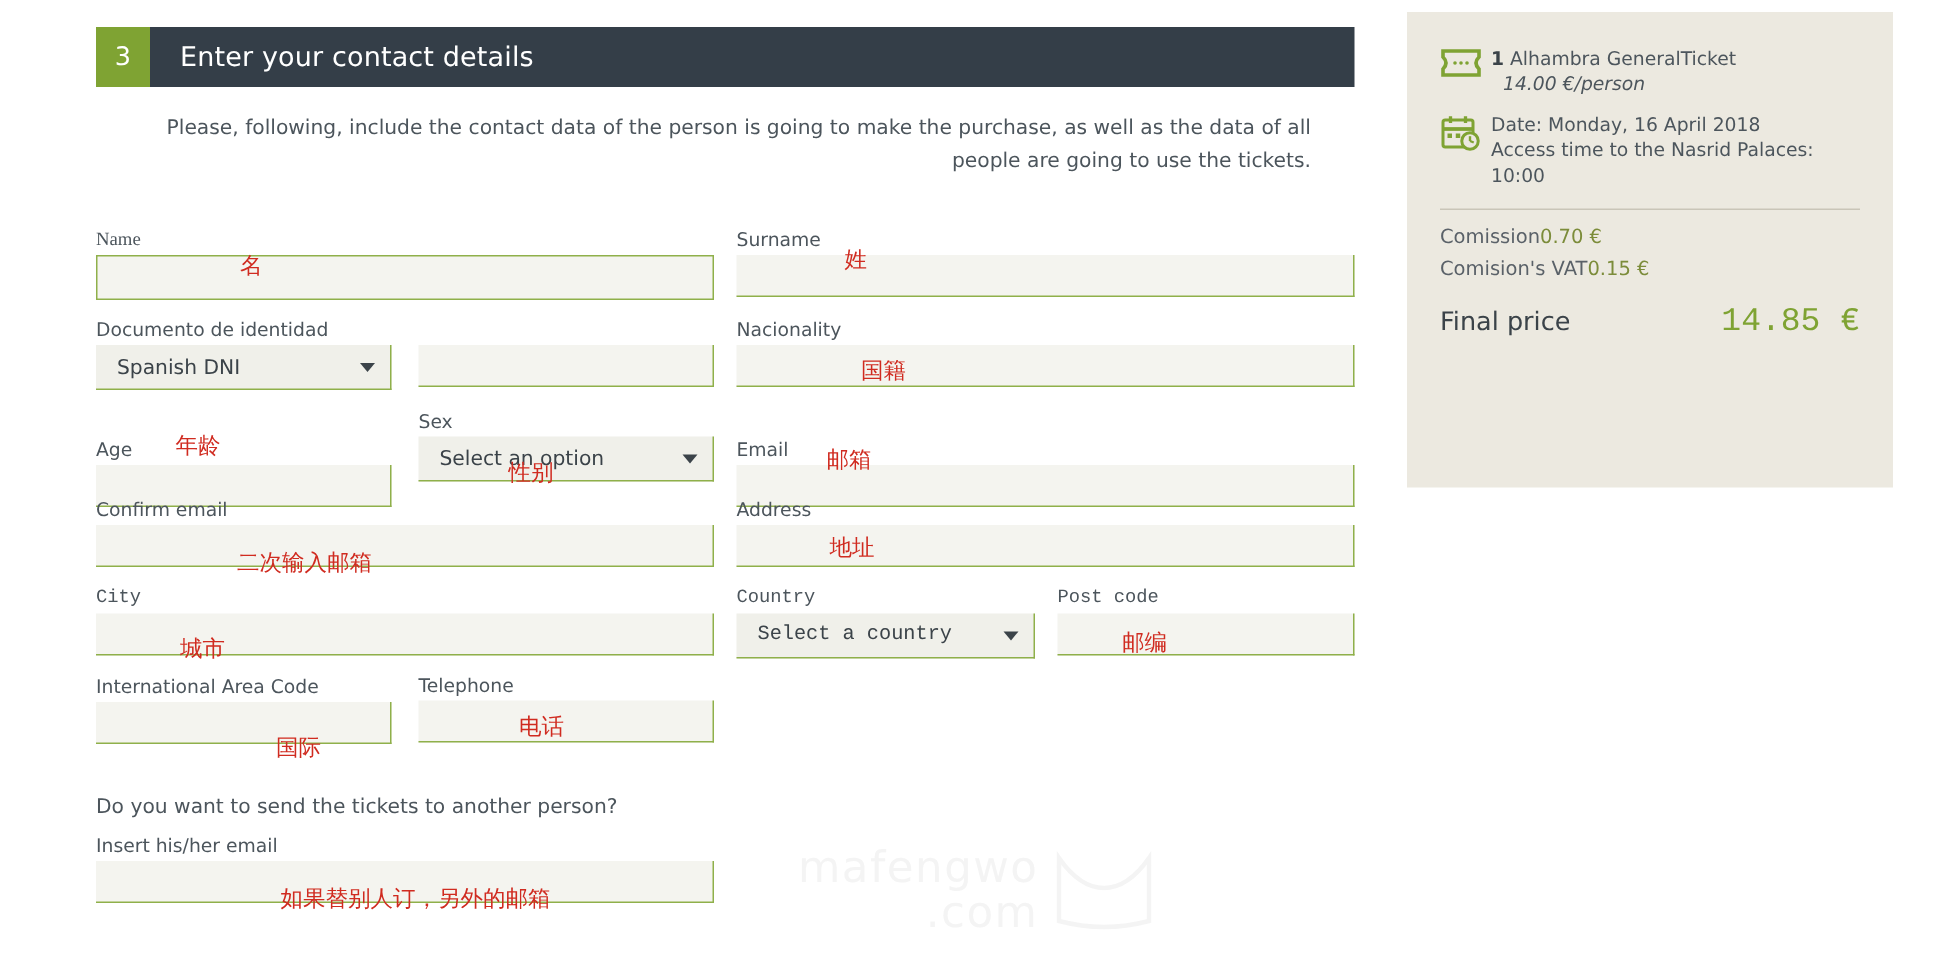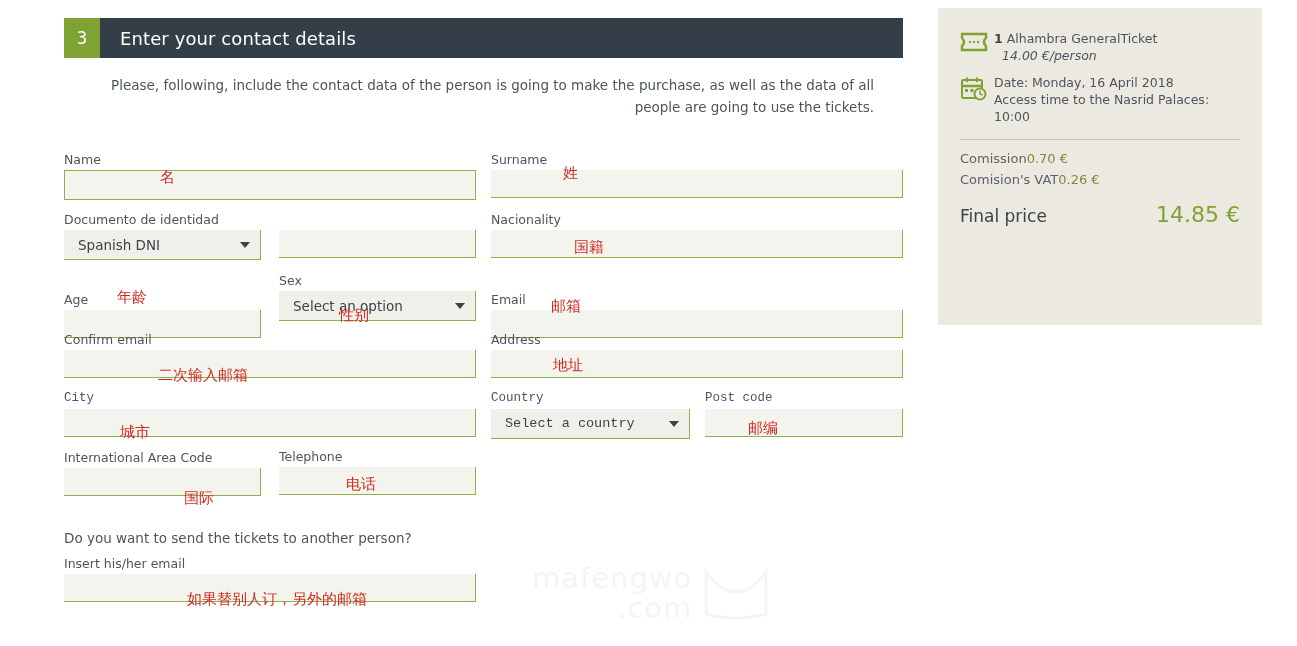--- a/index.html
+++ b/index.html
@@ -116,21 +116,21 @@
     display: flex; justify-content: flex-start;
     font-size: 13px; color: #5a6168;
     padding: 3px 0;
   }
   .sb-line .val { color: #7c8c3a; }
   .sb-total {
     display: flex; justify-content: space-between;
     align-items: baseline; margin-top: 12px;
   }
   .sb-total .lab { font-size: 17px; color: #3b4349; }
-  .sb-total .amt { font-size: 22px; color: #7fa333; }
+  .sb-total .amt { font-size: 22px; color: #7fa333; font-family: Liberation Mono, monospace; }
 
   
   .watermark {
     position: absolute; left: 532px; top: 562px;
     display: flex; align-items: center;
     opacity: .9; pointer-events: none;
   }
   .wm-text {
     font-size: 29px; color: #f3f3f3;
     line-height: 30px; text-align: right;
@@ -145,21 +145,21 @@
   <div class="step-header">
     <div class="step-num">3</div>
     <div class="step-title">Enter your contact details</div>
   </div>
 
   <div class="intro">Please, following, include the contact data of the person is going to make the purchase, as well as the data of all people are going to use the tickets.</div>
 
   <div class="form">
 
     <div class="row" style="height:60px;">
-      <div class="fld" style="left:0; top:0; width:412px;">
+      <div class="fld" style="left:0; top:0; width:412px;font-family:Liberation Serif, serif;">
         <label class="lbl">Name</label>
         <input class="inp focused" type="text" placeholder="" style="">
       </div>
       <div class="fld" style="left:427px; top:0; width:412px;">
         <label class="lbl">Surname</label>
         <input class="inp" type="text" placeholder="" style="">
       </div>
     </div>
 
     <div class="row" style="height:61px;">
@@ -310,21 +310,21 @@
     </div>
 
     <div class="sb-divider"></div>
 
     <div class="sb-line">
       <span>Comission</span>
       <span class="val">0.70 €</span>
     </div>
     <div class="sb-line">
       <span>Comision's VAT</span>
-      <span class="val">0.26 €</span>
+      <span class="val">0.15 €</span>
     </div>
 
     <div class="sb-total">
       <span class="lab">Final price</span>
       <span class="amt">14.85 €</span>
     </div>
   </div>
 
 </div>
 

